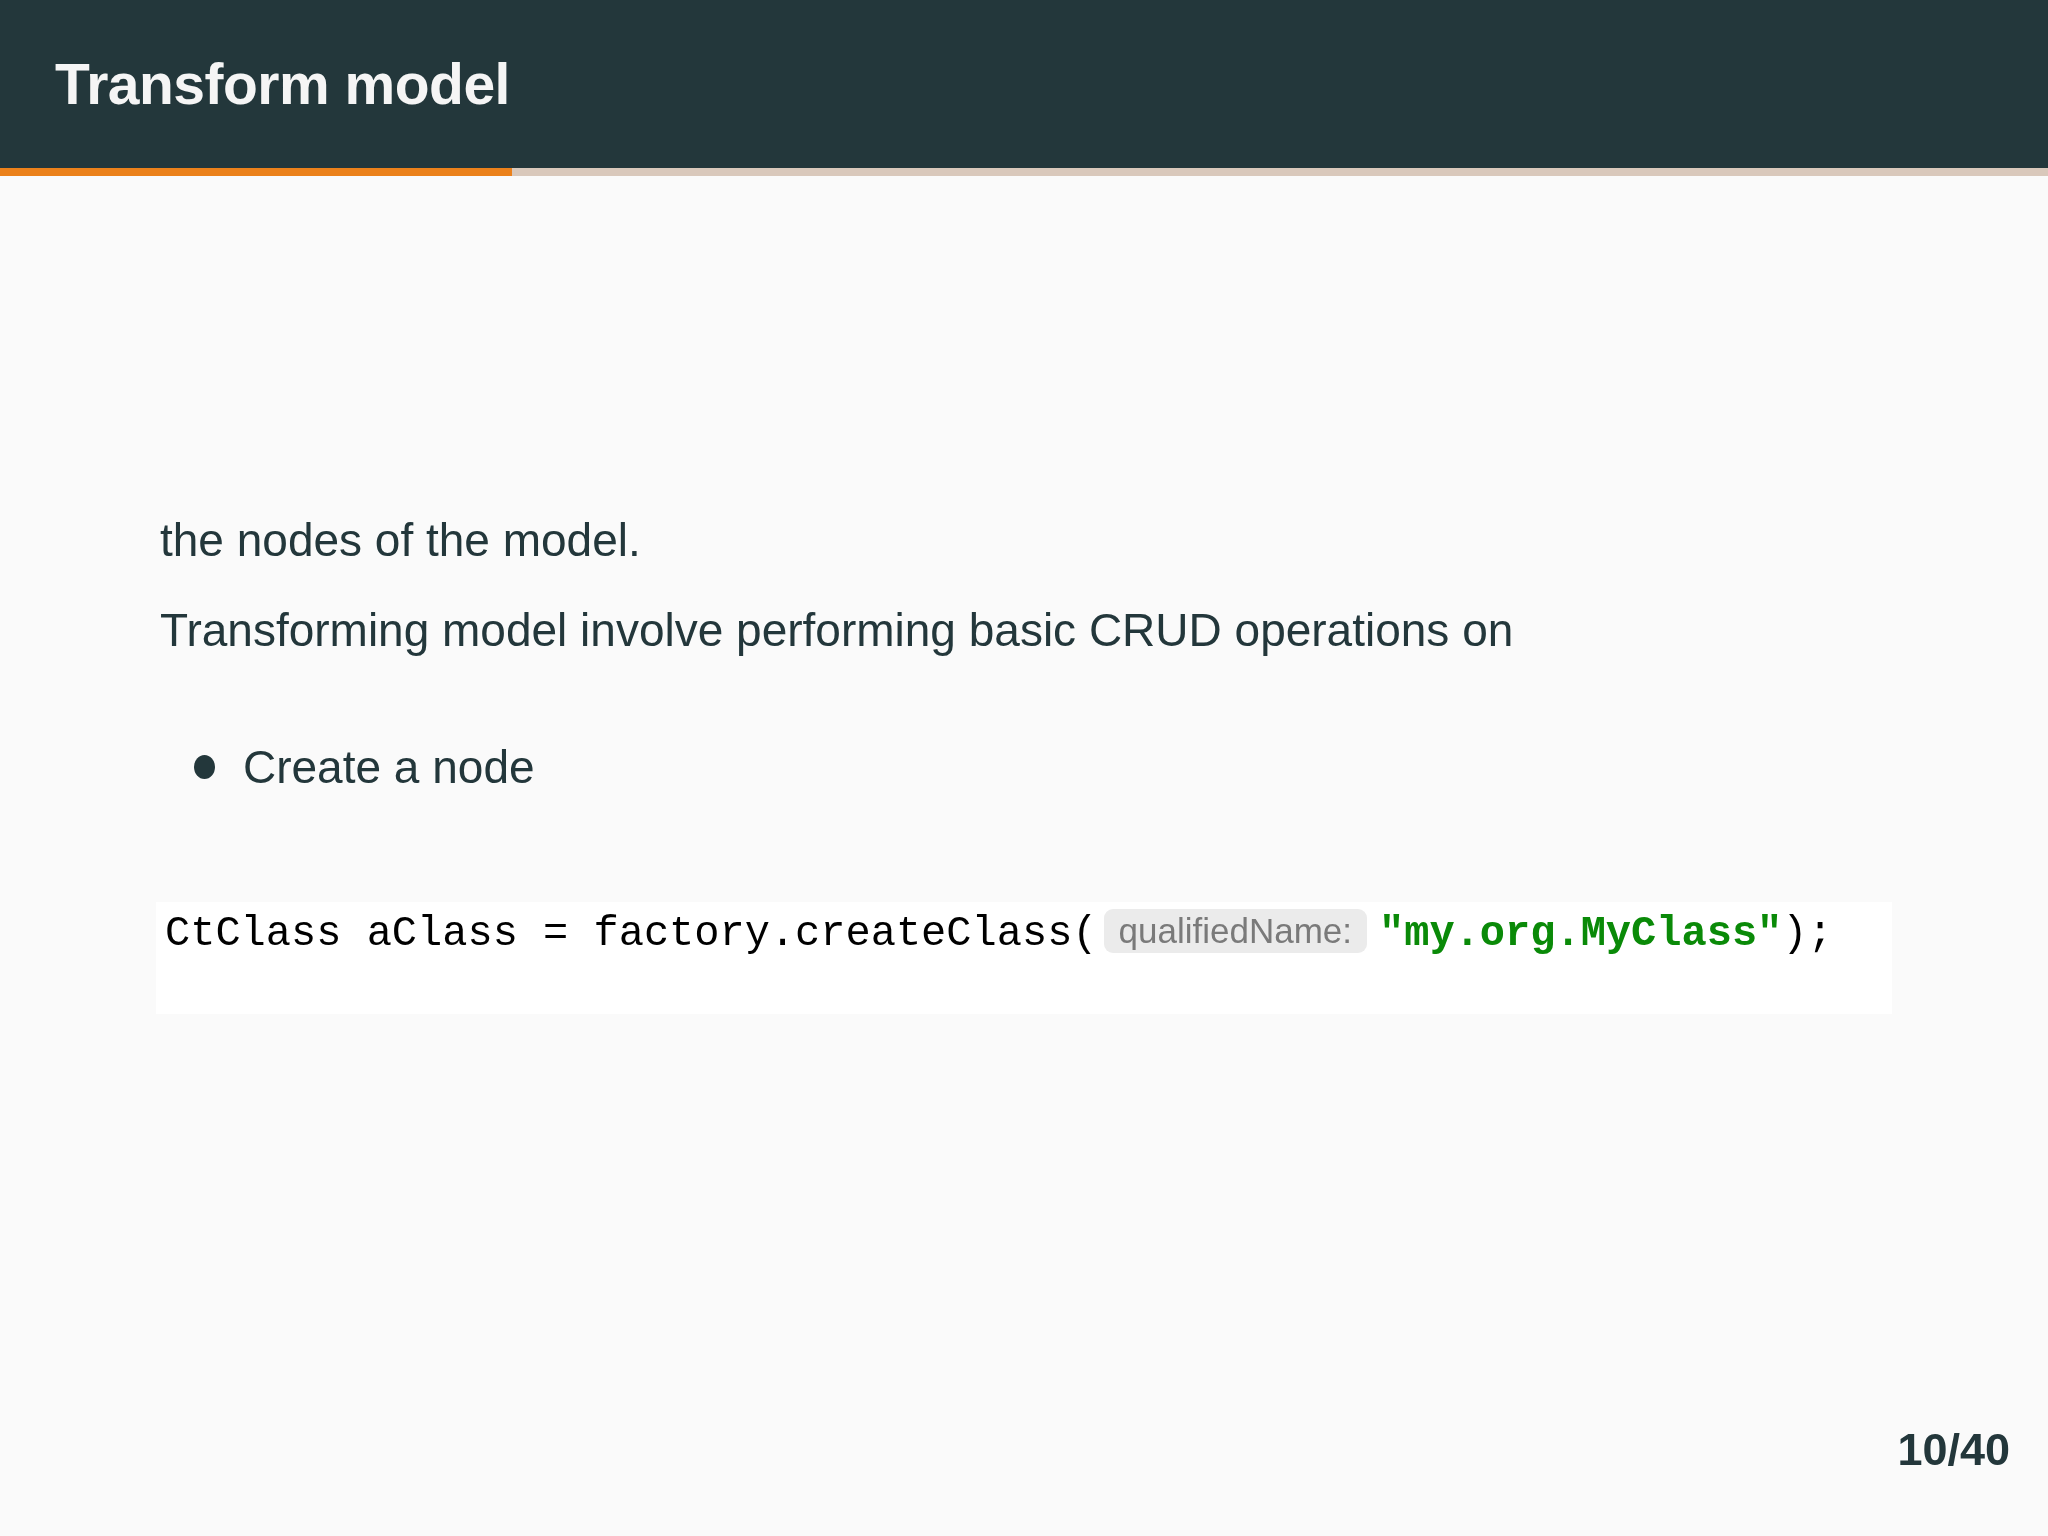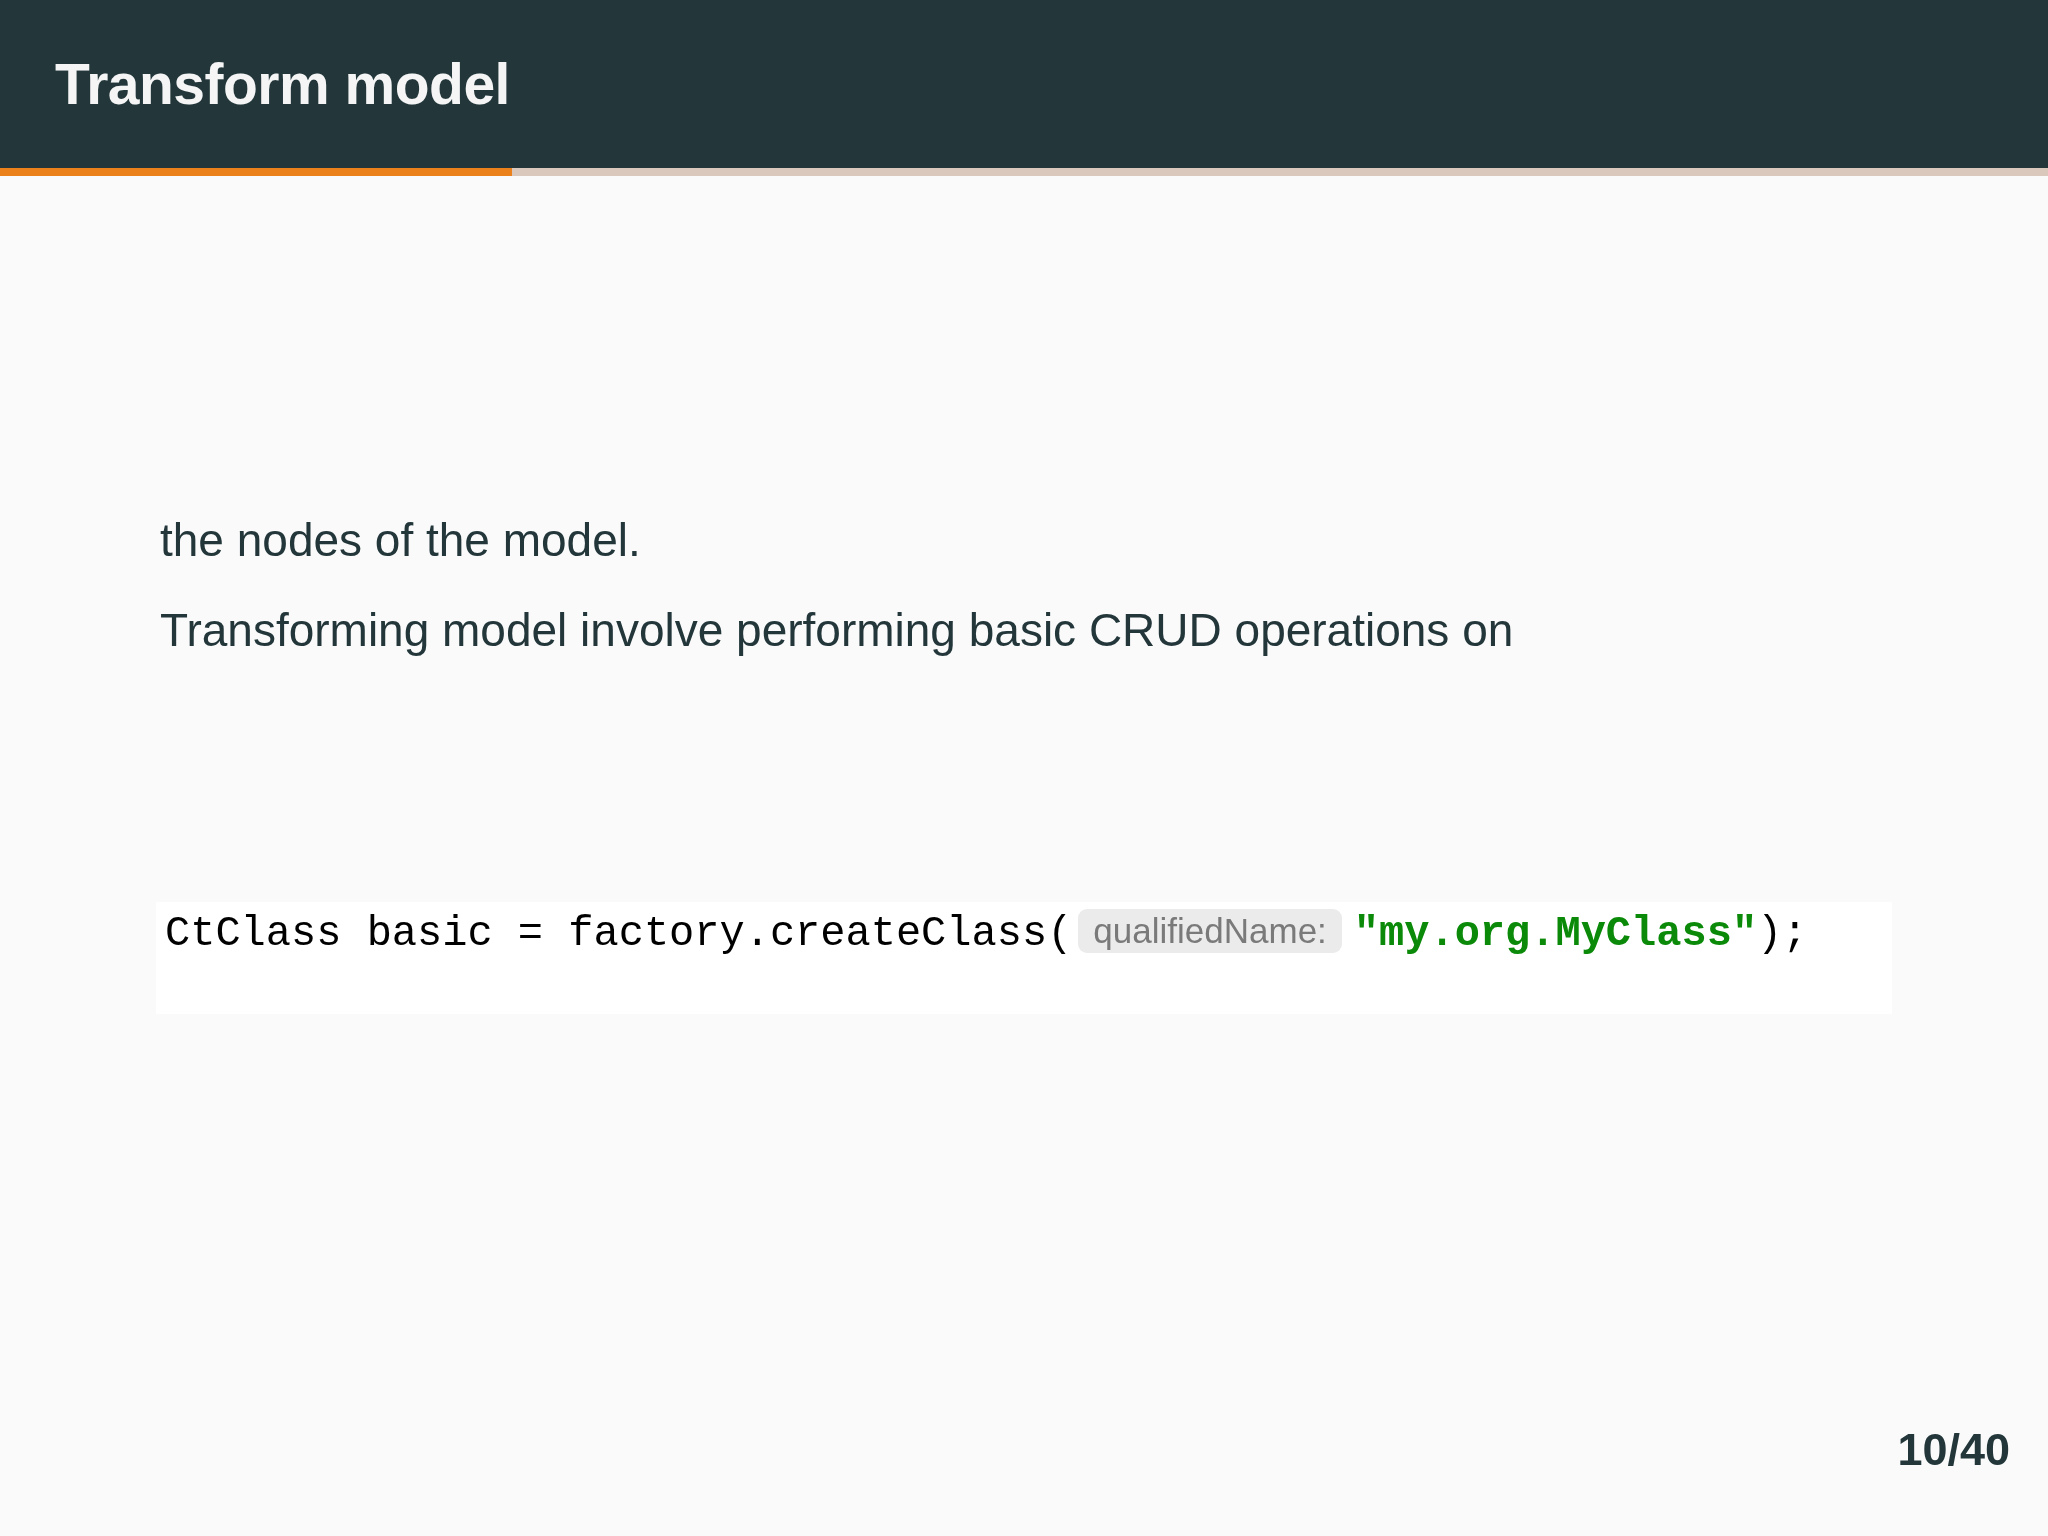--- a/index.html
+++ b/index.html
@@ -152,22 +152,26 @@
 
   <div class="progressbar">
     <div class="progress-fill" style="width: 25%;"></div>
   </div>
 
   <div class="paragraph">
     <div>the nodes of the model.</div>
     <div>Transforming model involve performing basic CRUD operations on</div>
   </div>
 
+  <div class="bullet-row">
+    <span class="bullet-dot"></span>
+    <span class="bullet-label">Create a node</span>
+  </div>
 
   <div class="codeblock">
     <div class="code-line">
-      <span>CtClass basic = factory.createClass(</span><span class="inlay-pill">qualifiedName:</span><span class="string-literal">"my.org.MyClass"</span><span>);</span>
+      <span>CtClass aClass = factory.createClass(</span><span class="inlay-pill">qualifiedName:</span><span class="string-literal">"my.org.MyClass"</span><span>);</span>
     </div>
   </div>
 
   <div class="page-number">10/40</div>
 
 </div>
 
 </body></html>

